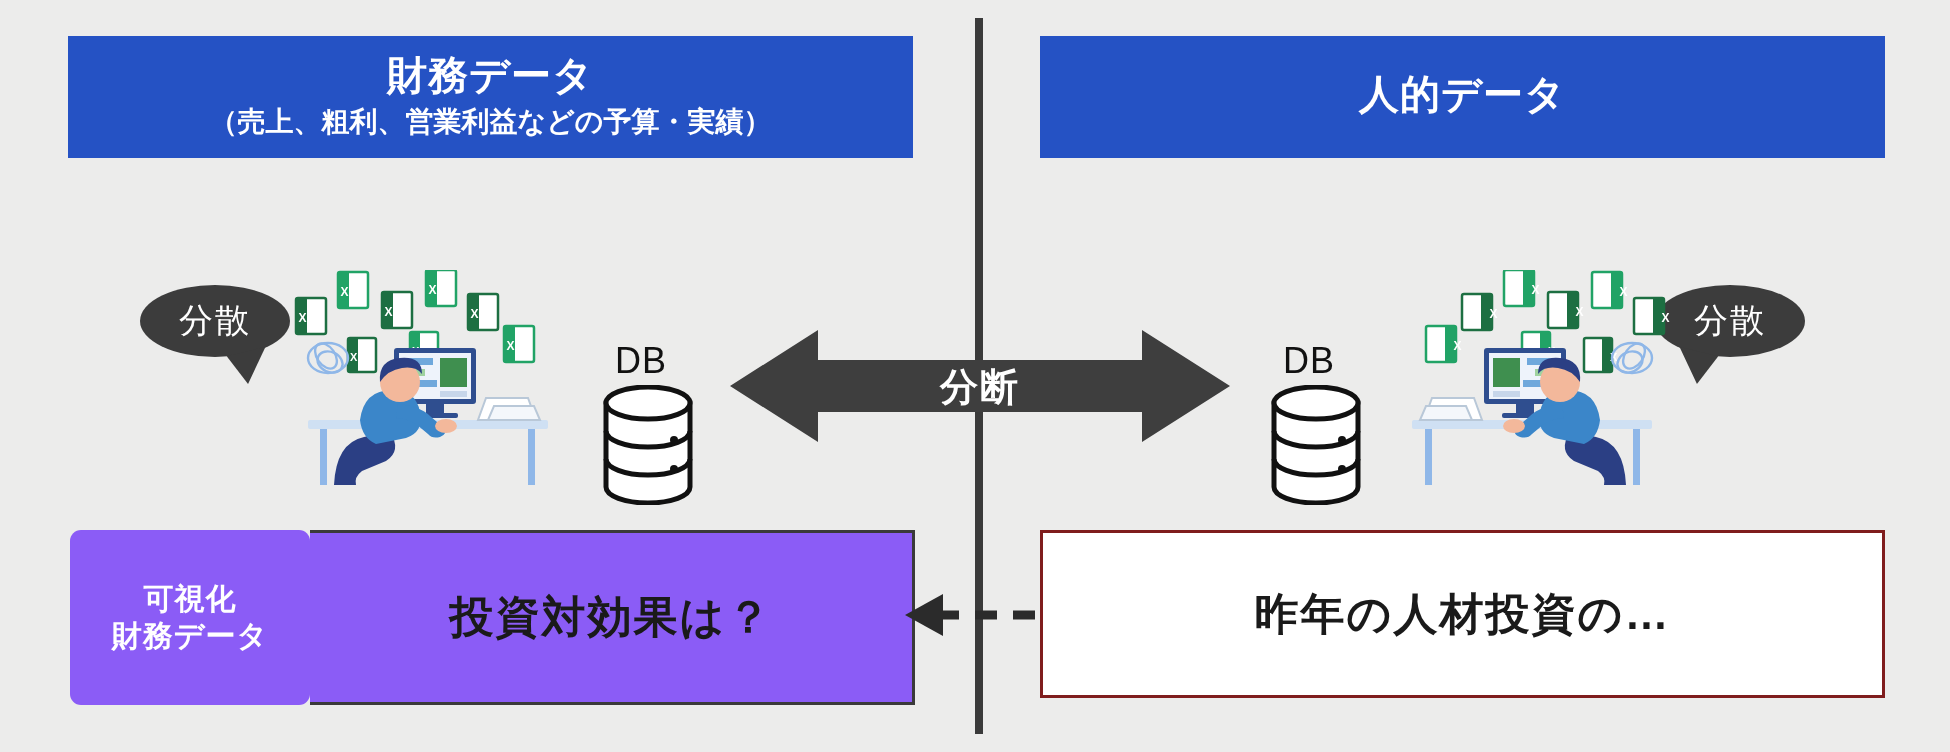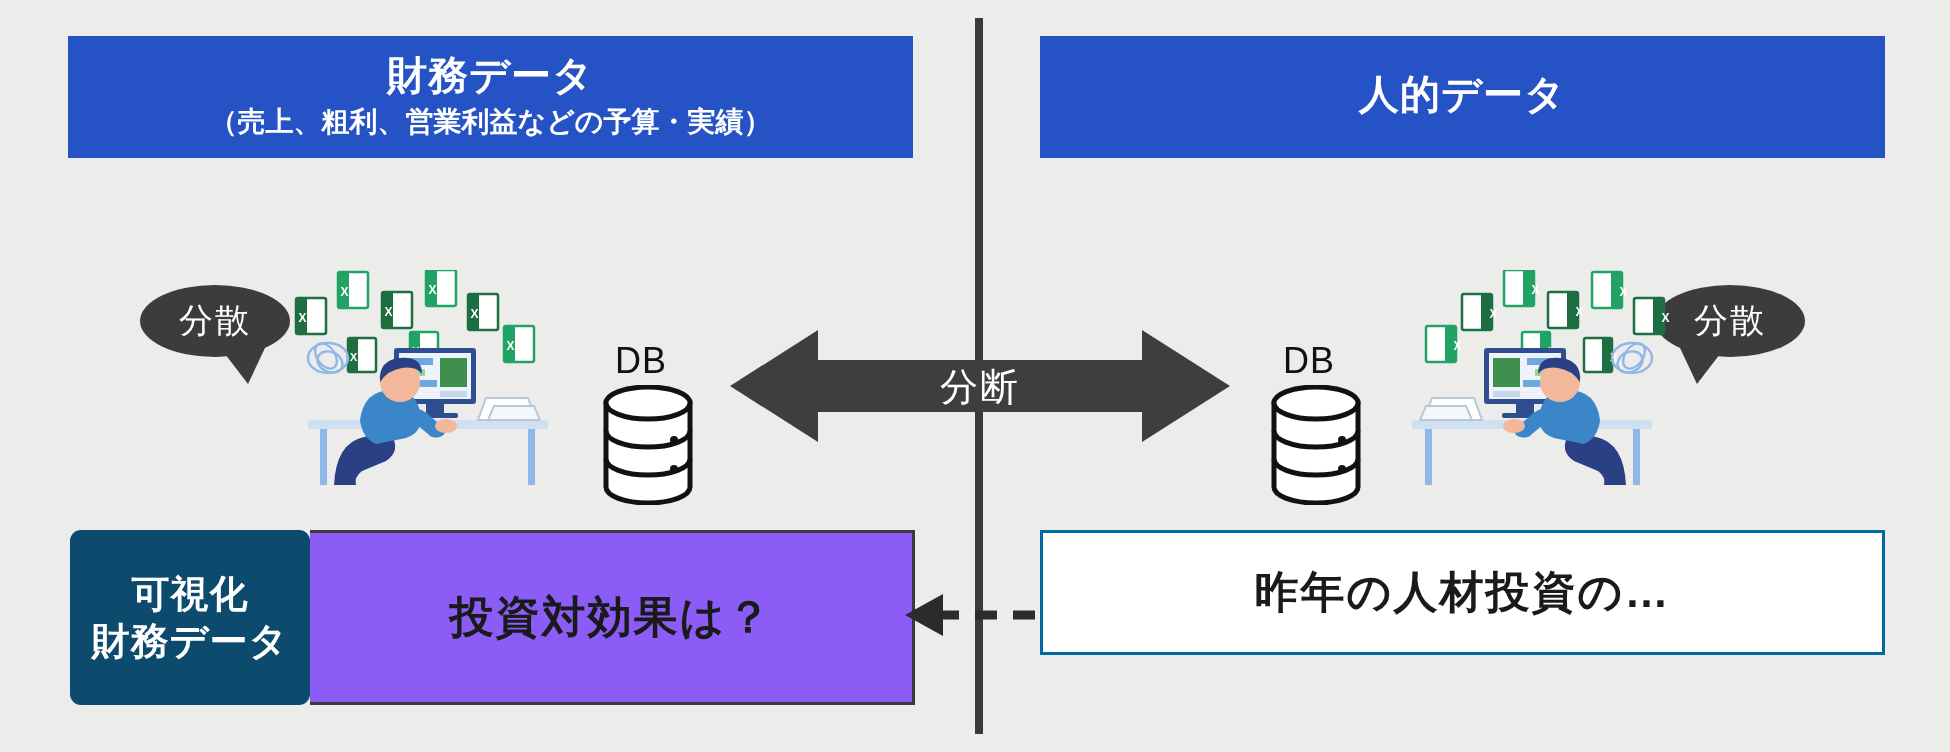--- a/index.html
+++ b/index.html
@@ -52,21 +52,21 @@
     position: absolute;
     left: 730px; top: 330px;
     width: 500px; height: 112px;
   }
   #arrow-label {
     position: absolute;
     left: 910px; top: 362px;
     width: 140px; height: 50px;
     color: #ffffff;
     font-size: 38px;
-    font-weight: normal;
+    font-weight: bold;
     text-align: center;
     line-height: 50px;
     letter-spacing: 2px;
     pointer-events: none;
   }
 
   
   .bubble {
     position: absolute;
     background: #3c3c3c;
@@ -122,23 +122,23 @@
 
   
   #box-left-wrap {
     position: absolute;
     left: 70px; top: 530px;
     width: 845px; height: 175px;
     display: flex;
   }
   #tab-kashika {
     width: 240px;
-    background: #0c4a6e;
+    background: #8b5cf6;
     color: #ffffff;
-    font-size: 38px;
+    font-size: 30px;
     font-weight: bold;
     display: flex;
     flex-direction: column;
     align-items: center;
     justify-content: center;
     line-height: 1.22;
     letter-spacing: 1px;
     border-radius: 11px;
   }
   #box-left-body {
@@ -150,23 +150,23 @@
     align-items: center;
     justify-content: center;
     color: #1a1a1a;
     font-size: 44px;
     font-weight: bold;
     letter-spacing: 2px;
   }
   #box-right {
     position: absolute;
     left: 1040px; top: 530px;
-    width: 845px; height: 125px;
+    width: 845px; height: 168px;
     background: #ffffff;
-    border: 3px solid #0369a1;
+    border: 3px solid #7f1d1d;
     display: flex;
     align-items: center;
     justify-content: center;
     color: #1a1a1a;
     font-size: 44px;
     font-weight: bold;
     letter-spacing: 2px;
   }
 
   

